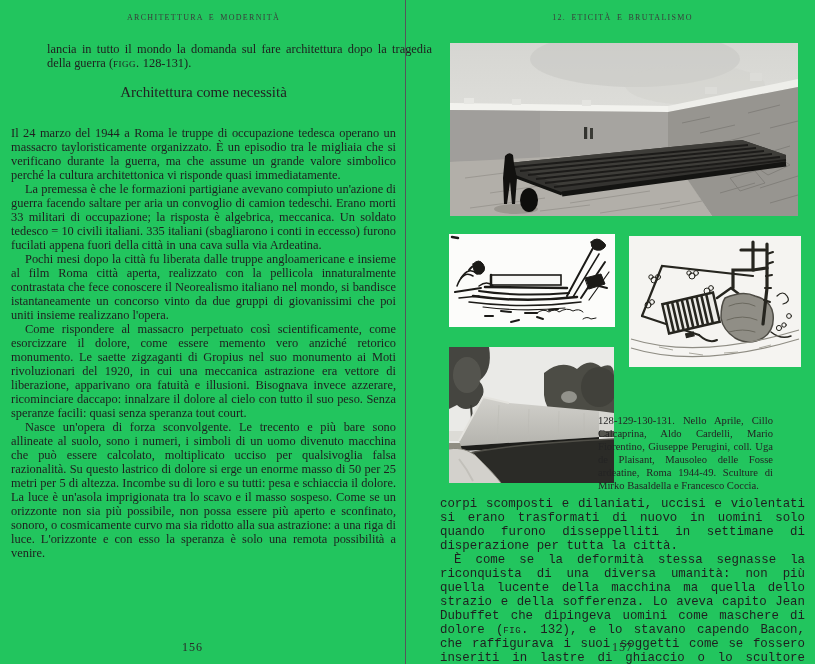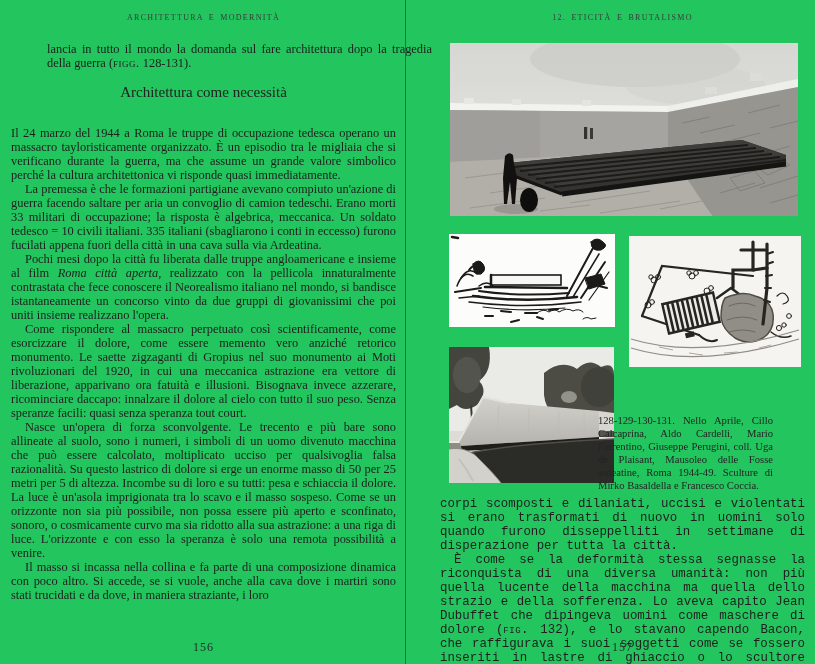--- a/index.html
+++ b/index.html
@@ -9,28 +9,28 @@
 
   .running-head{position:absolute;font-size:8px;letter-spacing:1.3px;word-spacing:2px;
                 color:#3b3b3b;text-align:center;text-transform:uppercase;}
   .rh-left{left:11px;top:13px;width:385px;}
   .rh-right{left:440px;top:13px;width:365px;}
 
   .bodytext{font-size:12.4px;line-height:14px;text-align:justify;color:#1f1f1f;}
   .bodytext p{margin:0;}
   .bodytext p.indent{text-indent:14px;}
   .run-sc{font-variant:small-caps;letter-spacing:.04em;}
-  .run-italic{font-style:italic;}
+  .run-italic{}
 
   .lp-intro{position:absolute;left:11px;top:42px;width:385px;margin-left:36px;}
   .lp-heading{position:absolute;left:11px;top:84px;width:385px;text-align:center;
               font-size:15px;color:#222;}
   .lp-body{position:absolute;left:11px;top:126px;width:385px;}
   .folio{position:absolute;font-size:12px;letter-spacing:1px;color:#2a2a2a;text-align:center;}
-  .folio-left{left:11px;top:640px;width:385px;}
+  .folio-left{left:0;top:640px;width:385px;}
   .folio-right{left:440px;top:640px;width:365px;}
 
   .fig{position:absolute;overflow:hidden;}
   .fig svg{display:block;width:100%;height:100%;}
   .fig-128{left:450px;top:43px;width:348px;height:173px;}
   .fig-129{left:449px;top:234px;width:166px;height:93px;}
   .fig-130{left:629px;top:236px;width:172px;height:131px;}
   .fig-131{left:449px;top:347px;width:165px;height:136px;}
 
   .rp-caption{position:absolute;left:598px;top:414px;width:175px;font-size:10.6px;
@@ -49,21 +49,20 @@
   </div>
 
   <div class="lp-heading">Architettura come necessità</div>
 
   <div class="bodytext lp-body">
     <p><span>Il 24 marzo del 1944 a Roma le truppe di occupazione tedesca operano un massacro tayloristicamente organizzato. È un episodio tra le migliaia che si verificano durante la guerra, ma che assume un grande valore simbolico perché la cultura architettonica vi risponde quasi immediatamente.</span></p>
     <p class="indent"><span>La premessa è che le formazioni partigiane avevano compiuto un'azione di guerra facendo saltare per aria un convoglio di camion tedeschi. Erano morti 33 militari di occupazione; la risposta è algebrica, meccanica. Un soldato tedesco = 10 civili italiani. 335 italiani (sbagliarono i conti in eccesso) furono fucilati appena fuori della città in una cava sulla via Ardeatina.</span></p>
     <p class="indent"><span>Pochi mesi dopo la città fu liberata dalle truppe angloamericane e insieme al film </span><span class="run-italic">Roma città aperta</span><span>, realizzato con la pellicola innaturalmente contrastata che fece conoscere il Neorealismo italiano nel mondo, si bandisce istantaneamente un concorso vinto da due gruppi di giovanissimi che poi uniti insieme realizzano l'opera.</span></p>
     <p class="indent"><span>Come rispondere al massacro perpetuato così scientificamente, come esorcizzare il dolore, come essere memento vero anziché retorico monumento. Le saette zigzaganti di Gropius nel suo monumento ai Moti rivoluzionari del 1920, in cui una meccanica astrazione era vettore di liberazione, apparivano ora fatuità e illusioni. Bisognava invece azzerare, ricominciare daccapo: innalzare il dolore al cielo con tutto il suo peso. Senza speranze facili: quasi senza speranza tout court.</span></p>
     <p class="indent"><span>Nasce un'opera di forza sconvolgente. Le trecento e più bare sono allineate al suolo, sono i numeri, i simboli di un uomo divenuto macchina che può essere calcolato, moltiplicato ucciso per qualsivoglia falsa razionalità. Su questo lastrico di dolore si erge un enorme masso di 50 per 25 metri per 5 di altezza. Incombe su di loro e su tutti: pesa e schiaccia il dolore. La luce è un'asola imprigionata tra lo scavo e il masso sospeso. Come se un orizzonte non sia più possibile, non possa essere più aperto e sconfinato, sonoro, o cosmicamente curvo ma sia ridotto alla sua astrazione: a una riga di luce. L'orizzonte e con esso la speranza è solo una remota possibilità a venire.</span></p>
-    <p class="indent"><span>Il masso si incassa nella collina e fa parte di una composizione dinamica con poco altro. Si accede, se si vuole, anche alla cava dove i martiri sono stati trucidati e da dove, in maniera straziante, i loro</span></p>
   </div>
 
   <div class="folio folio-left">156</div>
 
   <div class="gutter"></div>
 
   <div class="running-head rh-right">12. ETICITÀ E BRUTALISMO</div>
 
   <div class="fig fig-128">
     <svg viewBox="0 0 348 173" preserveAspectRatio="none">

